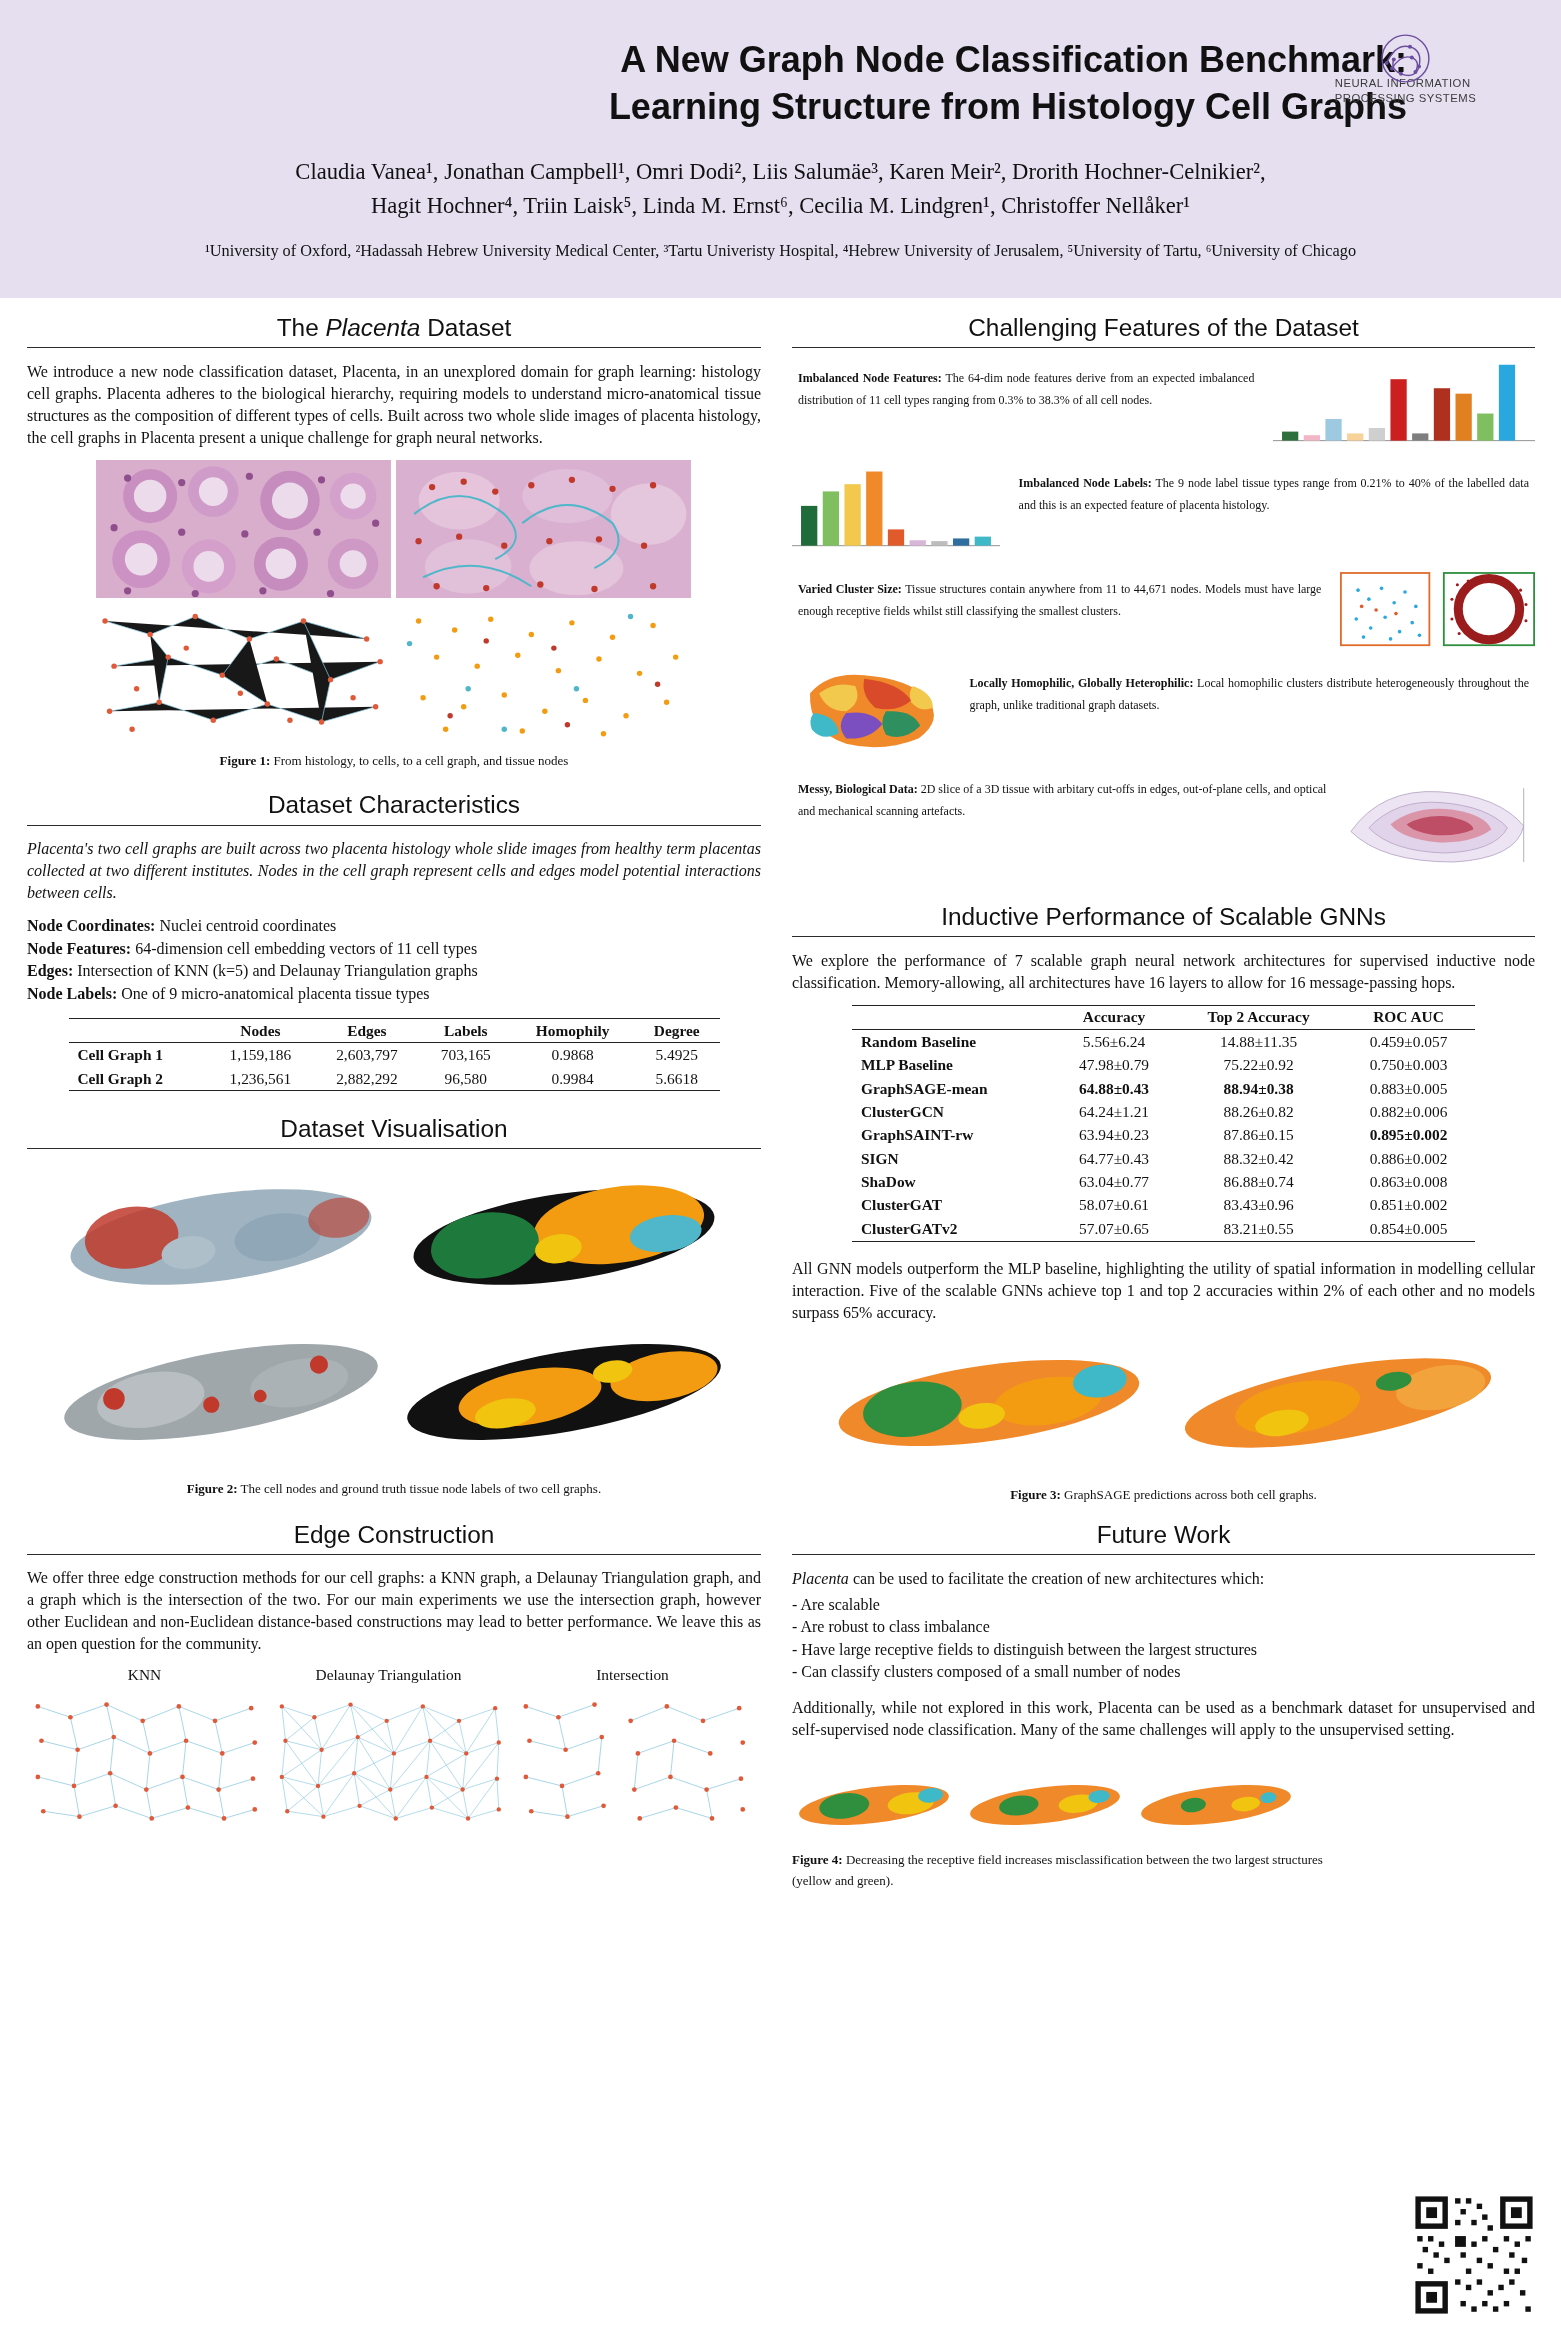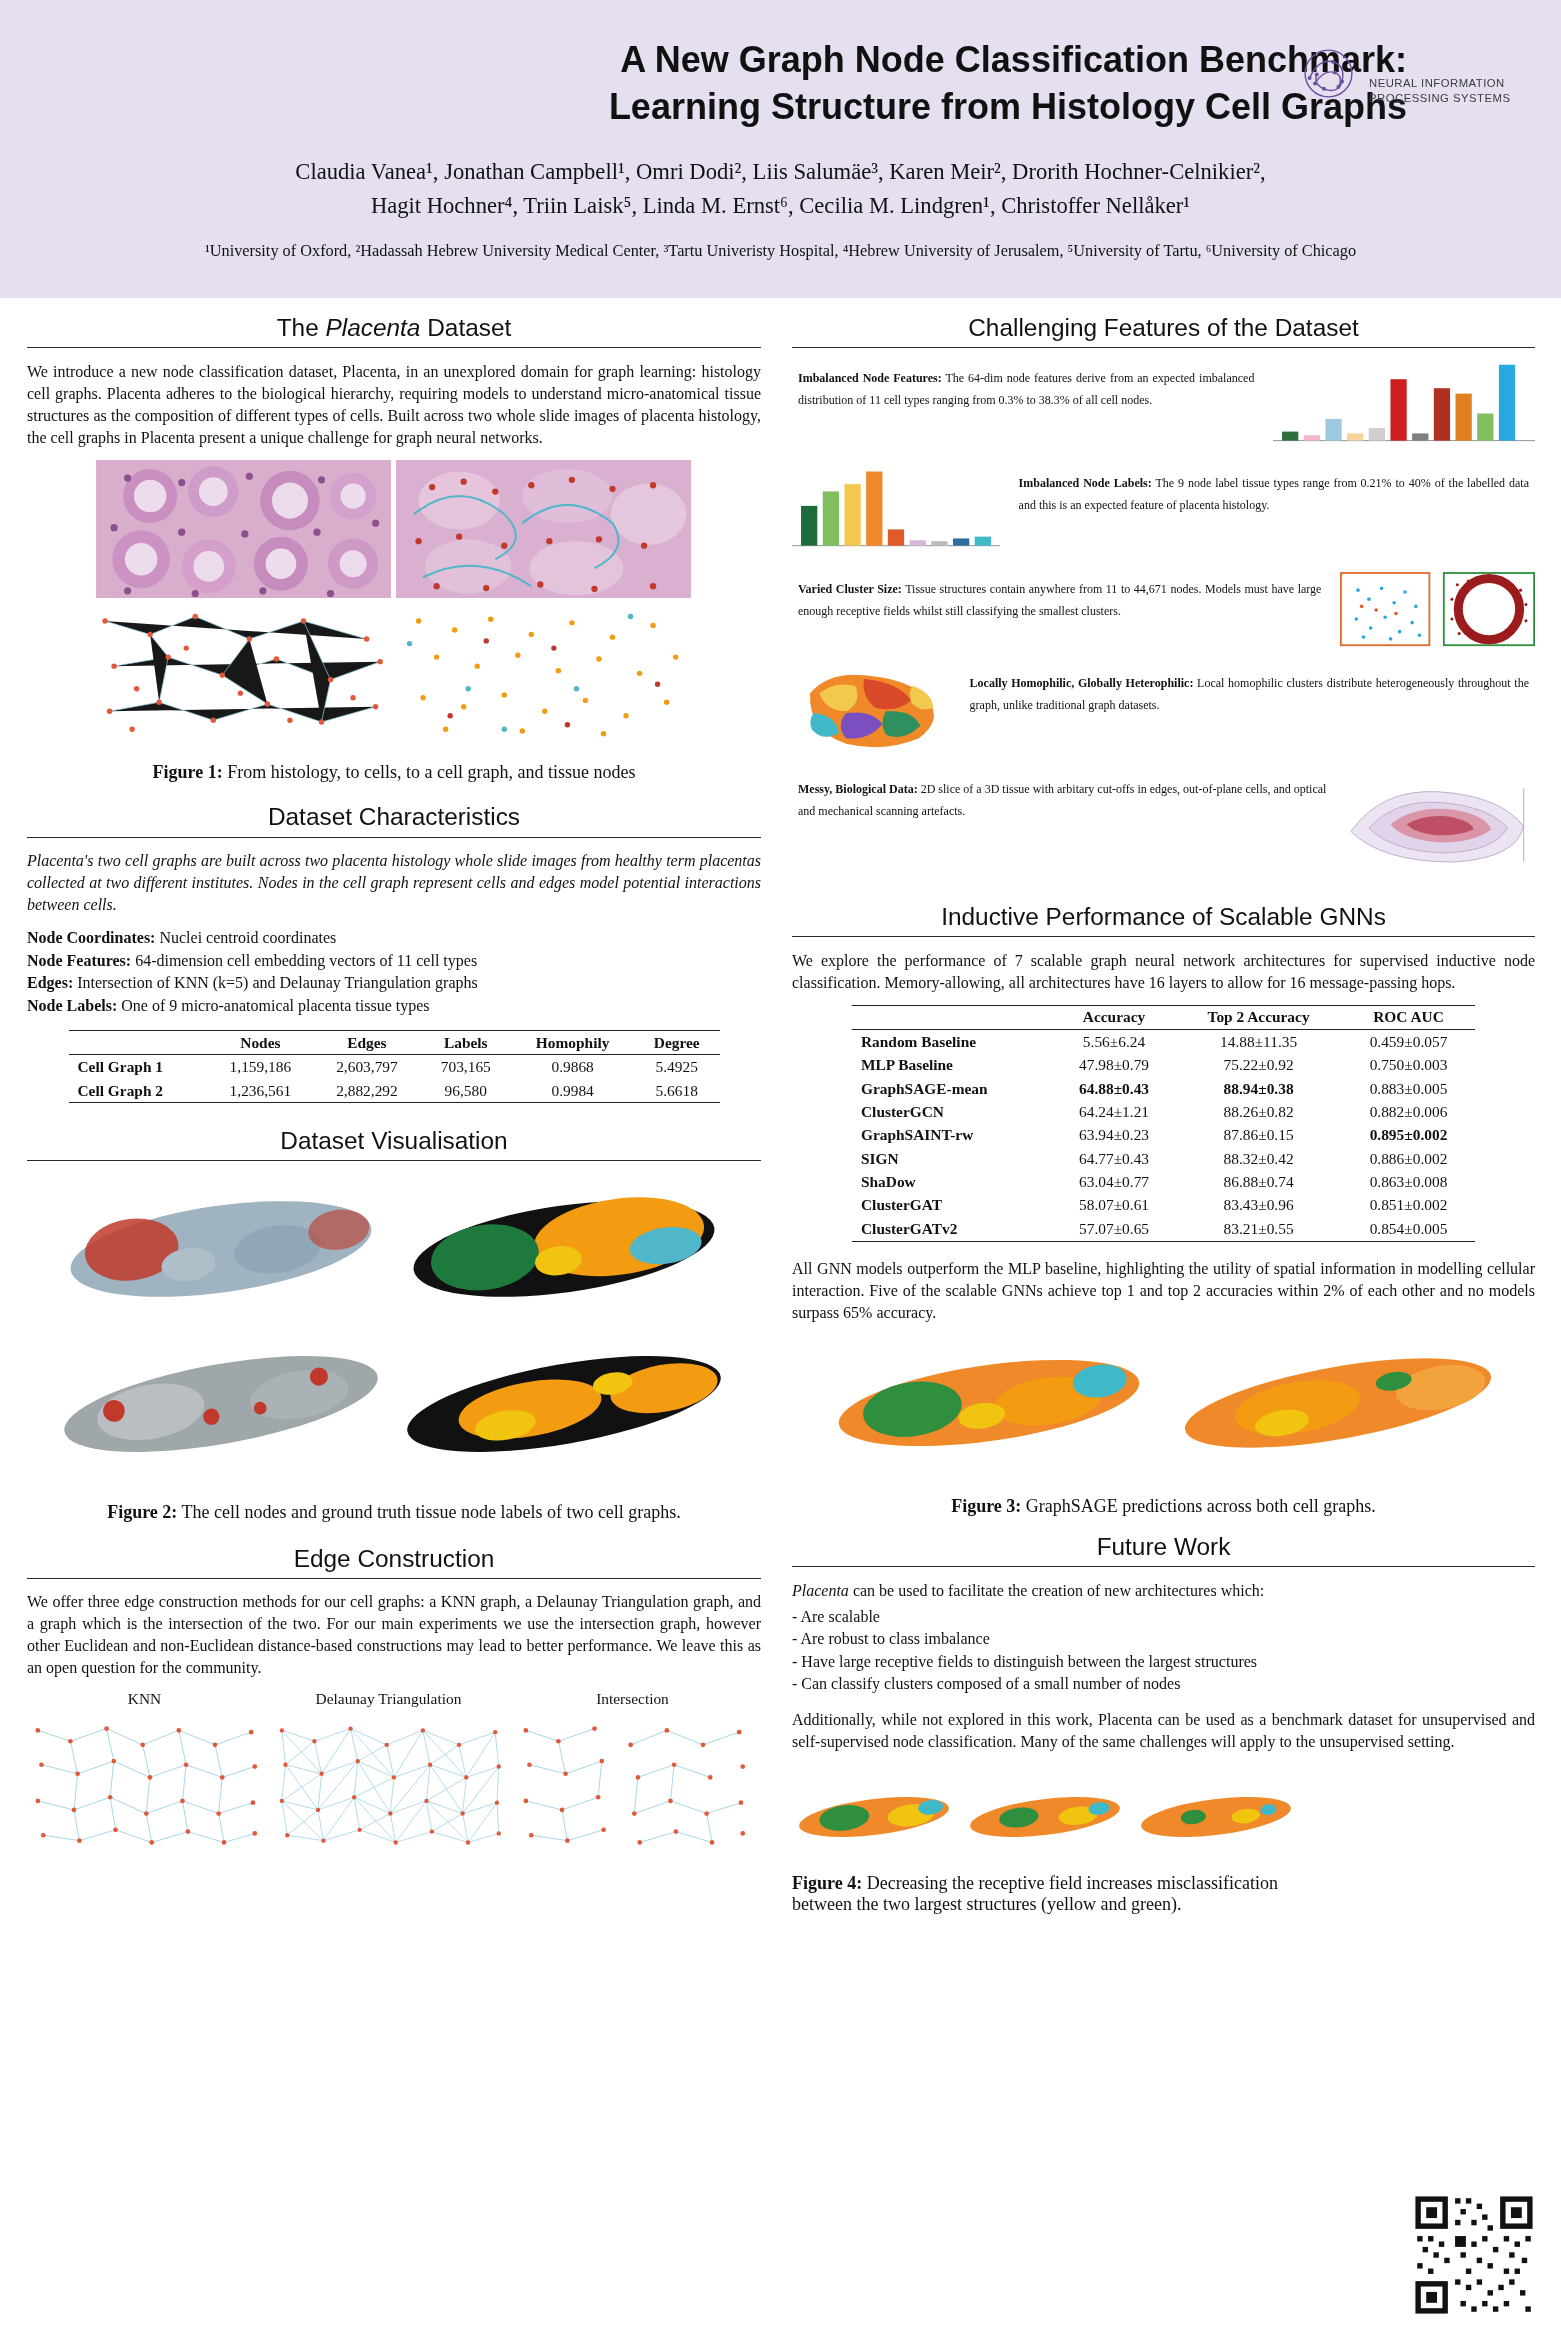--- a/index.html
+++ b/index.html
@@ -35,21 +35,21 @@
     margin:25px 108px 0 108px;
   }
   #affil {
     text-align:center;
     font-size:16.3px;
     margin-top:18px;
   }
   #neurips-logo {
     position:absolute; right:47px; top:27px;
     width:217px; height:78px;
-    display:flex; align-items:flex-end; gap:9px;
+    display:flex; align-items:center; gap:9px;flex-direction:column;
   }
   #neurips-logo .blob { width:63px; height:63px; position:relative; }
   #neurips-logo .blob svg { position:absolute; left:0; top:0; }
   #neurips-logo .lbl {
     font-family:"Liberation Sans", sans-serif;
     font-size:11.3px; line-height:14.5px; letter-spacing:0.5px; color:#3b3b3b;
   }
 
   
   .col { position:absolute; top:314px; }
@@ -65,21 +65,21 @@
     font-weight:normal;
   }
   .rule { height:0.9px; background:#2b2b2b; margin:1.8px 0 12.6px 0; }
   p.body {
     font-size:16px; line-height:22px; text-align:justify; margin:0 0 11px 0;
   }
   .it { font-style:italic; }
   .bold { font-weight:bold; }
 
   .caption {
-    font-size:18px; text-align:center; margin-top:21px; line-height:21px;
+    font-size:13px; text-align:center; margin-top:9px; line-height:21px;
   }
 
   
   #fig1 { width:596px; margin:11px auto 0 auto; }
   #fig1 .row { display:flex; gap:5.4px; }
   #fig1 .cell { width:295px; height:138px; position:relative; overflow:hidden; }
 
   
   .charlist { font-size:16px; line-height:22.6px; margin:5.4px 0 12.6px 0; }
 

